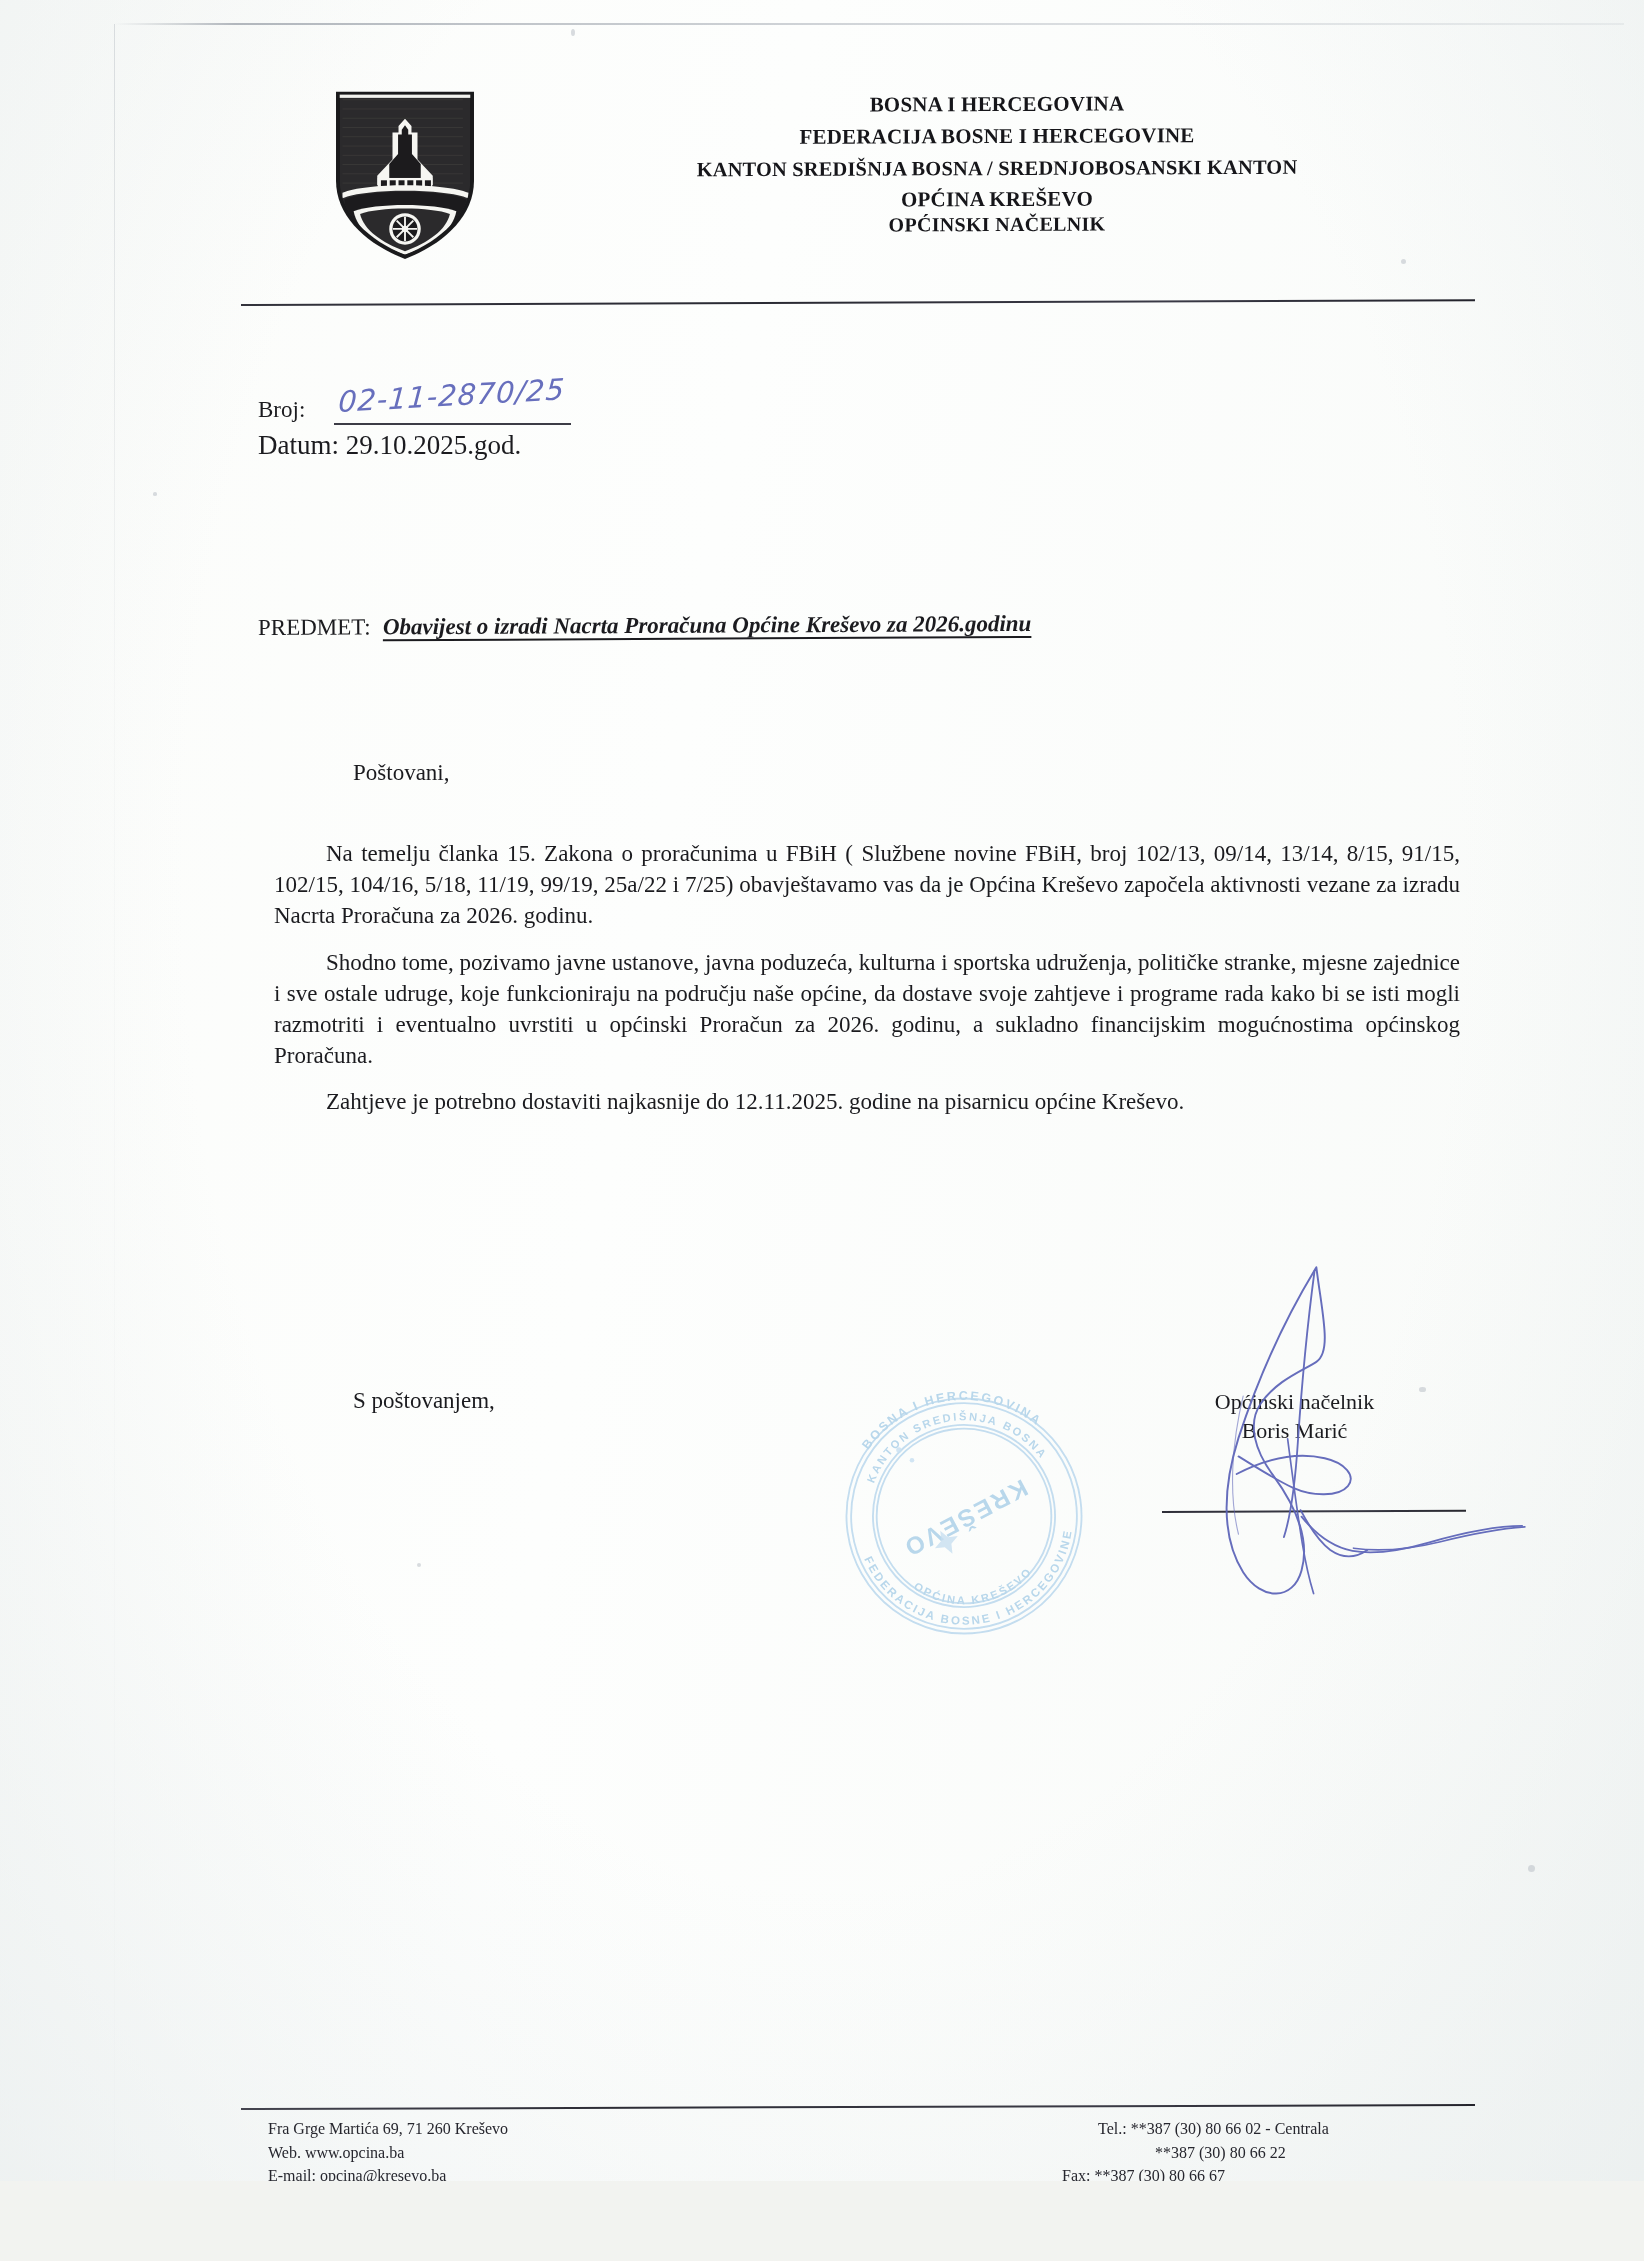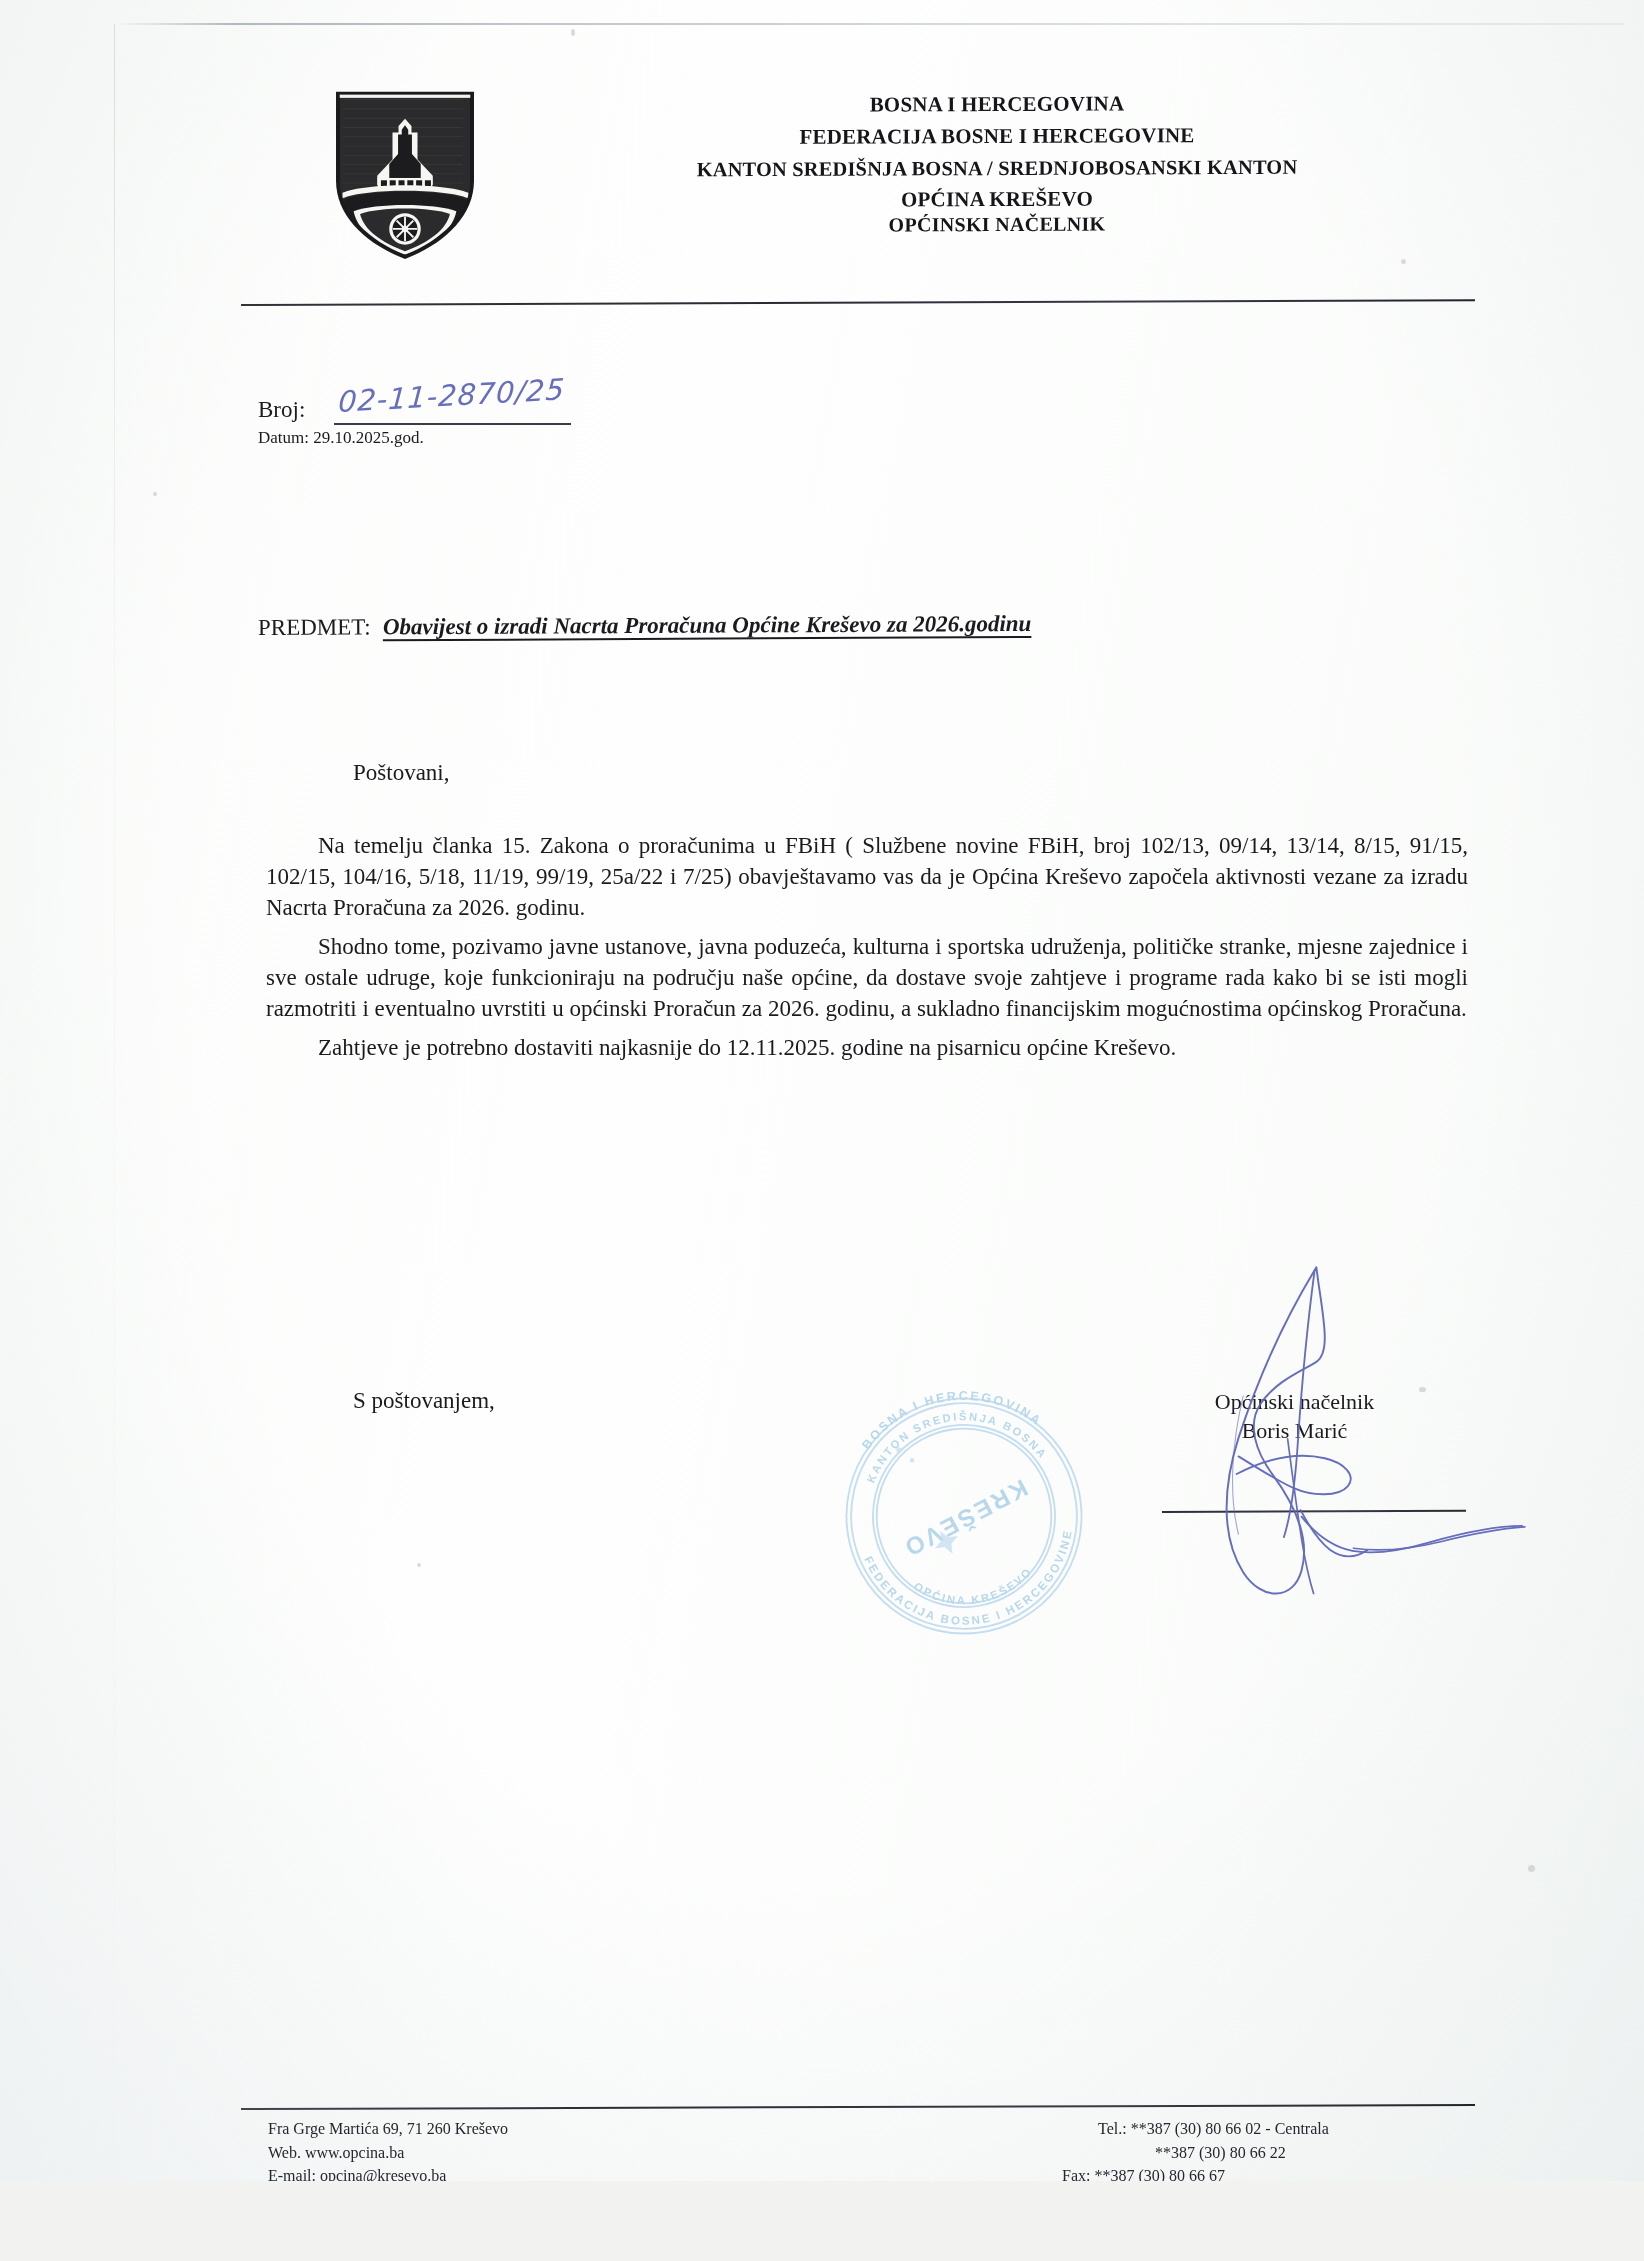--- a/index.html
+++ b/index.html
@@ -113,21 +113,21 @@
     font-size: 29px;
     font-style: italic;
     font-weight: 500;
     letter-spacing: 0.9px;
     color: #5b63b8;
     transform: rotate(-3.2deg) skewX(-7deg);
     transform-origin: left bottom;
     white-space: nowrap;
     opacity: 0.92;
   }
-  #date-row { margin-top: 0.9px; font-size: 17px; }
+  #date-row { margin-top: 0.9px; font-size: 27px; }
 
   
   #subject-row {
     position: absolute;
     left: 258px; top: 615px;
     font-size: 23px;
     white-space: nowrap;
     transform: rotate(-0.3deg);
     transform-origin: left center;
   }
@@ -149,21 +149,21 @@
   }
   #body {
     position: absolute;
     left: 258px; top: 823px;
     width: 1218px;
     font-size: 23px;
     line-height: 1.345;
     text-align: justify;
     text-justify: inter-word;
   }
-  #body p { margin: 8px; text-indent: 52px; }
+  #body p { margin: 16px; text-indent: 52px; }
 
   
   #closing {
     position: absolute;
     left: 353px; top: 1388px;
     font-size: 23px;
   }
   #sig-block {
     position: absolute;
     left: 1174px; top: 1387px;

